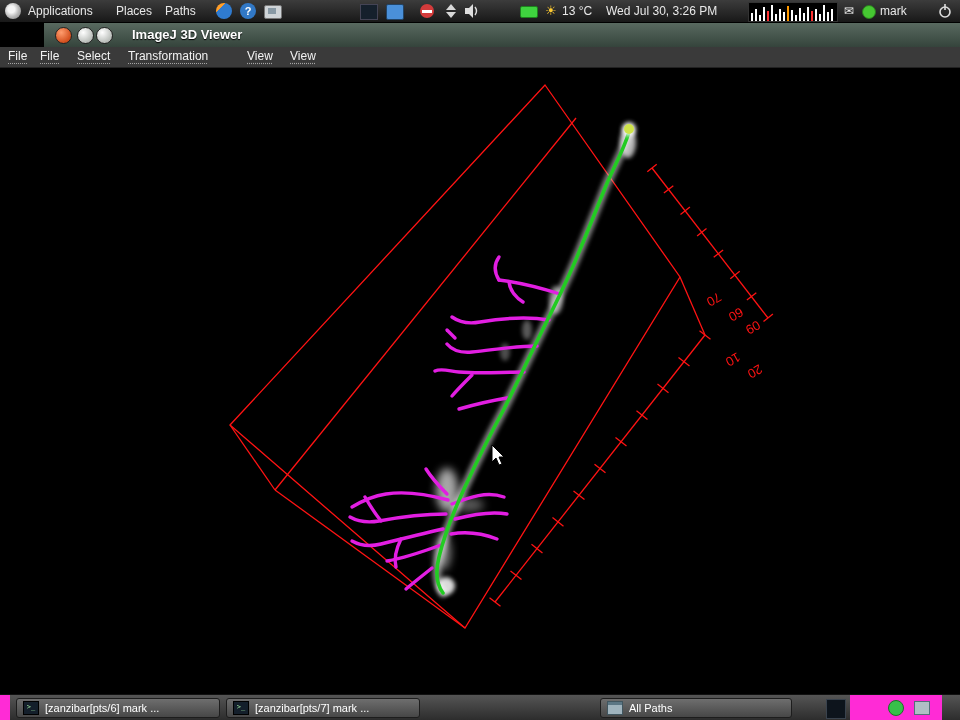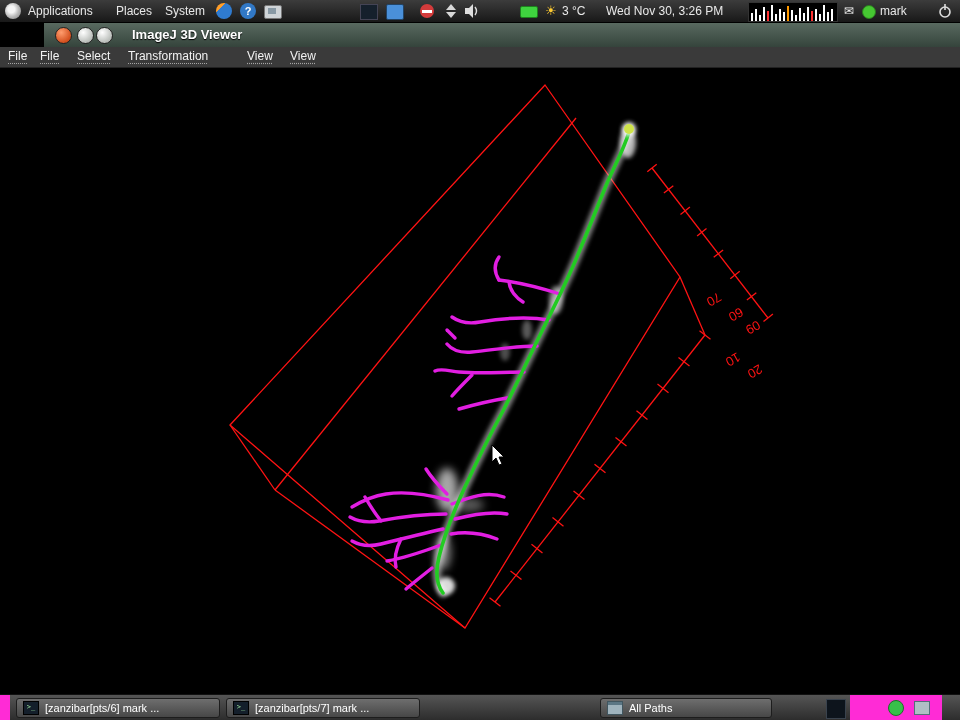--- a/index.html
+++ b/index.html
@@ -99,40 +99,40 @@
   .traygreen{position:absolute;top:5px;width:14px;height:14px;border-radius:50%;background:#37c04a;border:1px solid #1c6f29;}
   .traygray{position:absolute;top:6px;width:14px;height:12px;background:#b0bec5;border:1px solid #546e7a;}
 </style>
 </head>
 <body>
 
 <div class="panel">
   <div class="logo"></div>
   <span class="pitem txtmenu" style="left:24px">Applications</span>
   <span class="pitem txtmenu" style="left:112px">Places</span>
-  <span class="pitem txtmenu" style="left:161px">System</span>
+  <span class="pitem txtmenu" style="left:161px">Paths</span>
   <div class="ffx" style="left:216px"></div>
   <div class="helpq" style="left:240px">?</div>
   <div class="shot" style="left:264px"></div>
 
   <div class="winic" style="left:360px"></div>
   <div class="bluic" style="left:386px"></div>
   <div class="noentry" style="left:420px"></div>
   <svg class="pitem" style="left:445px;top:4px" width="12" height="14">
     <polygon points="6,0 11,6 1,6" fill="#d8d8d8"></polygon>
     <polygon points="6,14 11,8 1,8" fill="#d8d8d8"></polygon>
   </svg>
   <svg class="pitem" style="left:464px;top:4px" width="16" height="14">
     <polygon points="1,4 5,4 9,0 9,14 5,10 1,10" fill="#dedede"></polygon>
     <path d="M11,3 Q14,7 11,11" stroke="#dedede" fill="none" stroke-width="1.4"></path>
   </svg>
   <div class="greennet" style="left:520px"></div>
   <span class="sun" style="left:545px">☀</span>
-  <span class="pitem" style="left:562px">3 °C</span>
-  <span class="pitem" style="left:606px">Wed Nov 30, 3:26 PM</span>
+  <span class="pitem" style="left:562px">13 °C</span>
+  <span class="pitem" style="left:606px">Wed Jul 30, 3:26 PM</span>
 
   <svg class="graphbox" style="left:748px" width="88" height="18">
     <rect width="88" height="18" fill="#000"></rect>
     <g>
       <rect x="2" y="10" width="2" height="8" fill="#fff"></rect>
         <rect x="6" y="6" width="2" height="12" fill="#fff"></rect>
       <rect x="10" y="12" width="2" height="6" fill="#fff"></rect>
         <rect x="14" y="4" width="2" height="14" fill="#fff"></rect>
       <rect x="18" y="8" width="2" height="10" fill="#f33"></rect>
         <rect x="22" y="2" width="2" height="16" fill="#fff"></rect>
@@ -288,21 +288,21 @@
   <div class="artifact" style="left:0;top:0;width:10px;height:26px"></div>
 
   <div class="taskbtn" style="left:16px;width:204px">
     <span class="termic">&gt;_</span>
     <span>[zanzibar[pts/6] mark ...</span>
   </div>
   <div class="taskbtn" style="left:226px;width:194px">
     <span class="termic">&gt;_</span>
     <span>[zanzibar[pts/7] mark ...</span>
   </div>
-  <div class="taskbtn" style="left:600px;width:172px">
+  <div class="taskbtn" style="left:600px;width:192px">
     <span class="pathsic"></span>
     <span>All Paths</span>
   </div>
 
   <div class="trayic" style="left:826px"></div>
   <div class="artifact" style="left:850px;top:0;width:92px;height:26px"></div>
   <div class="traygreen" style="left:888px"></div>
   <div class="traygray" style="left:914px"></div>
 </div>
 

